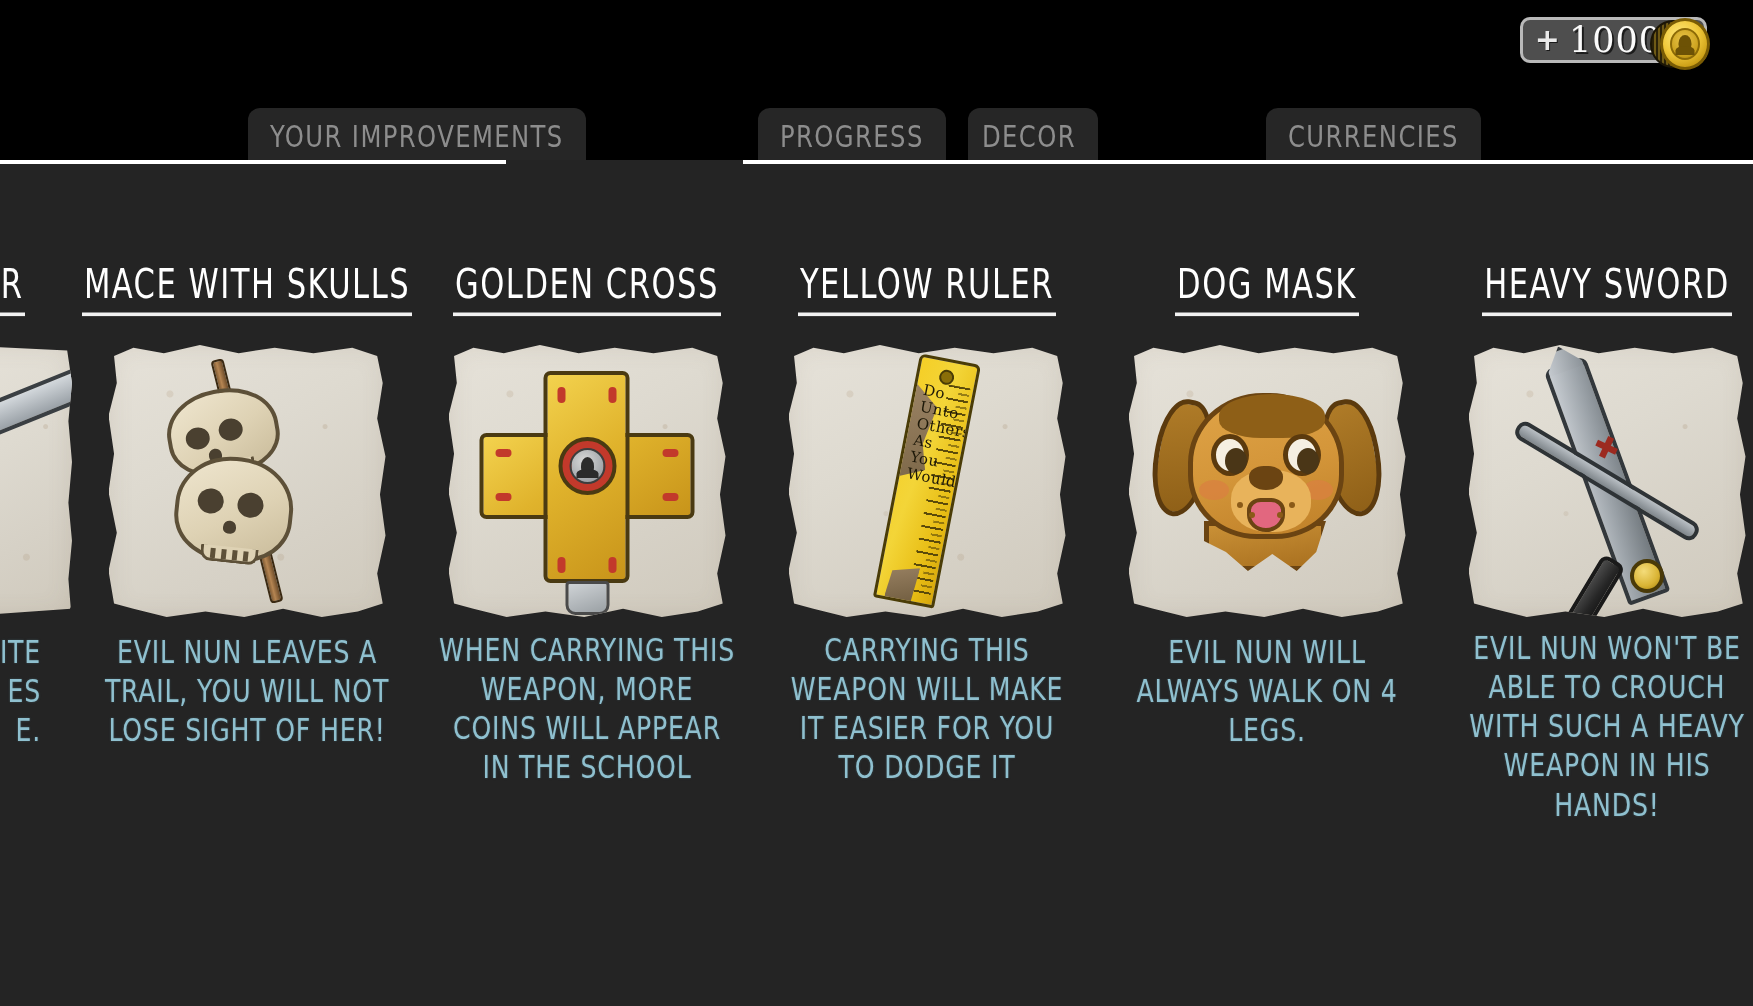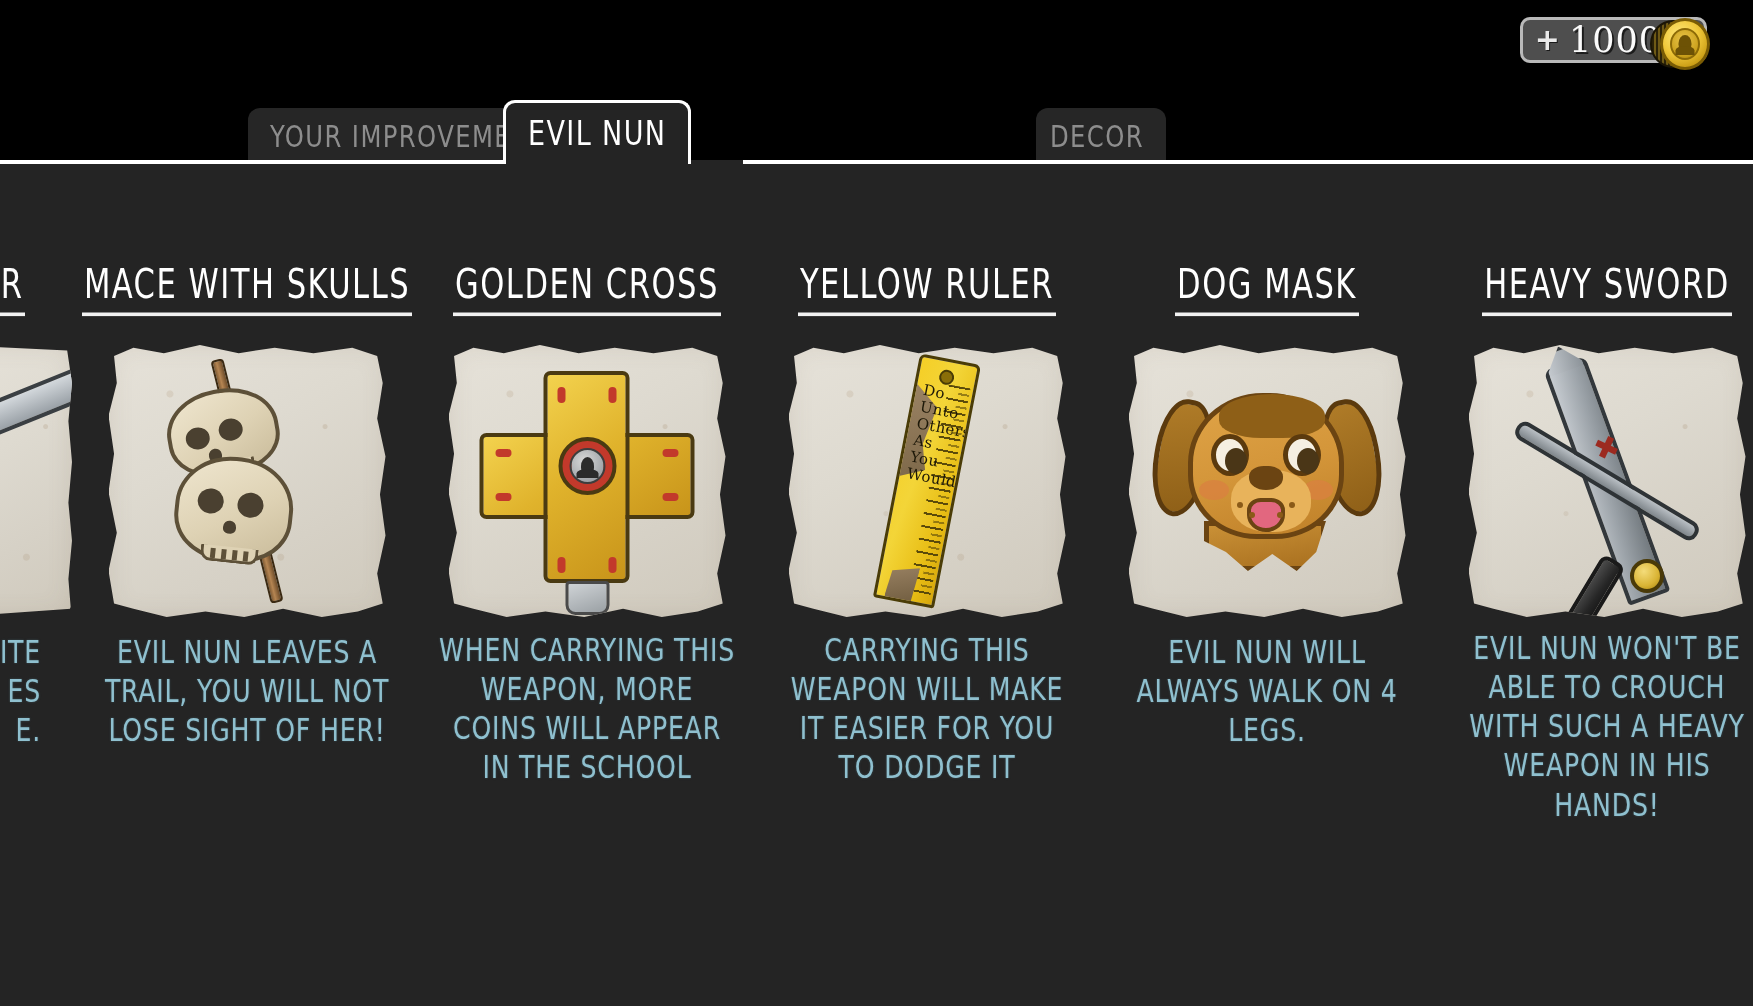--- a/index.html
+++ b/index.html
@@ -401,25 +401,28 @@
             <span class="coin-face"></span>
           </span>
       </span>
     </div>
   </div>
 
   <div class="tabstrip">
     <div class="tab" style="left:248px;">
       <span class="tlabel">YOUR IMPROVEMENTS</span>
     </div>
-    <div class="tab active" style="left:503px;">
-      <span class="tlabel">EVIL NUN</span>
+    <div class="tab" style="left:758px;">
+      <span class="tlabel">PROGRESS</span>
     </div>
-    <div class="tab" style="left:1036px;padding-left:14px;">
+    <div class="tab" style="left:968px;padding-left:14px;">
       <span class="tlabel">DECOR</span>
+    </div>
+    <div class="tab" style="left:1266px;">
+      <span class="tlabel">CURRENCIES</span>
     </div>
   </div>
   <div class="tab-underline">
     <div class="gap" style="left:506px; width:237px;"></div>
   </div>
 
   <div class="content">
     <div class="rail">
 
       <div class="card" style="width:120px;">

